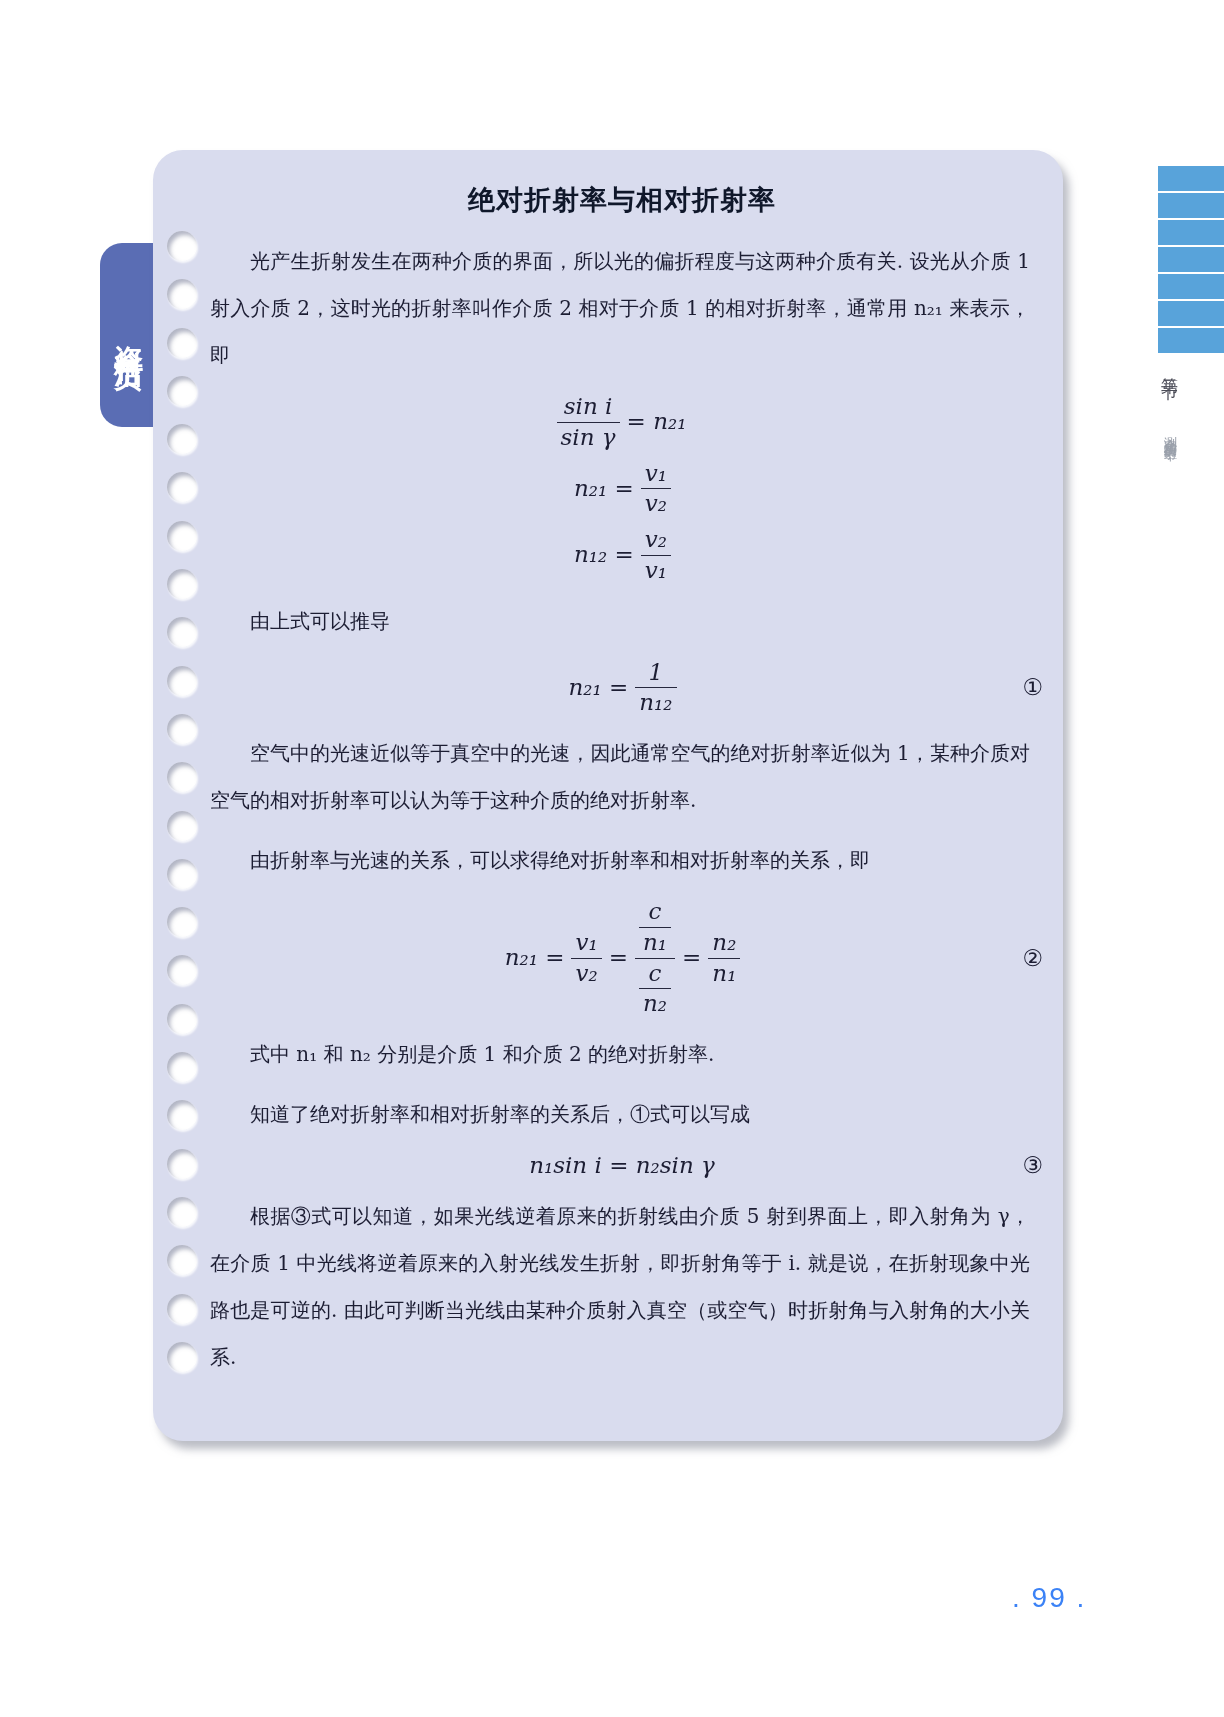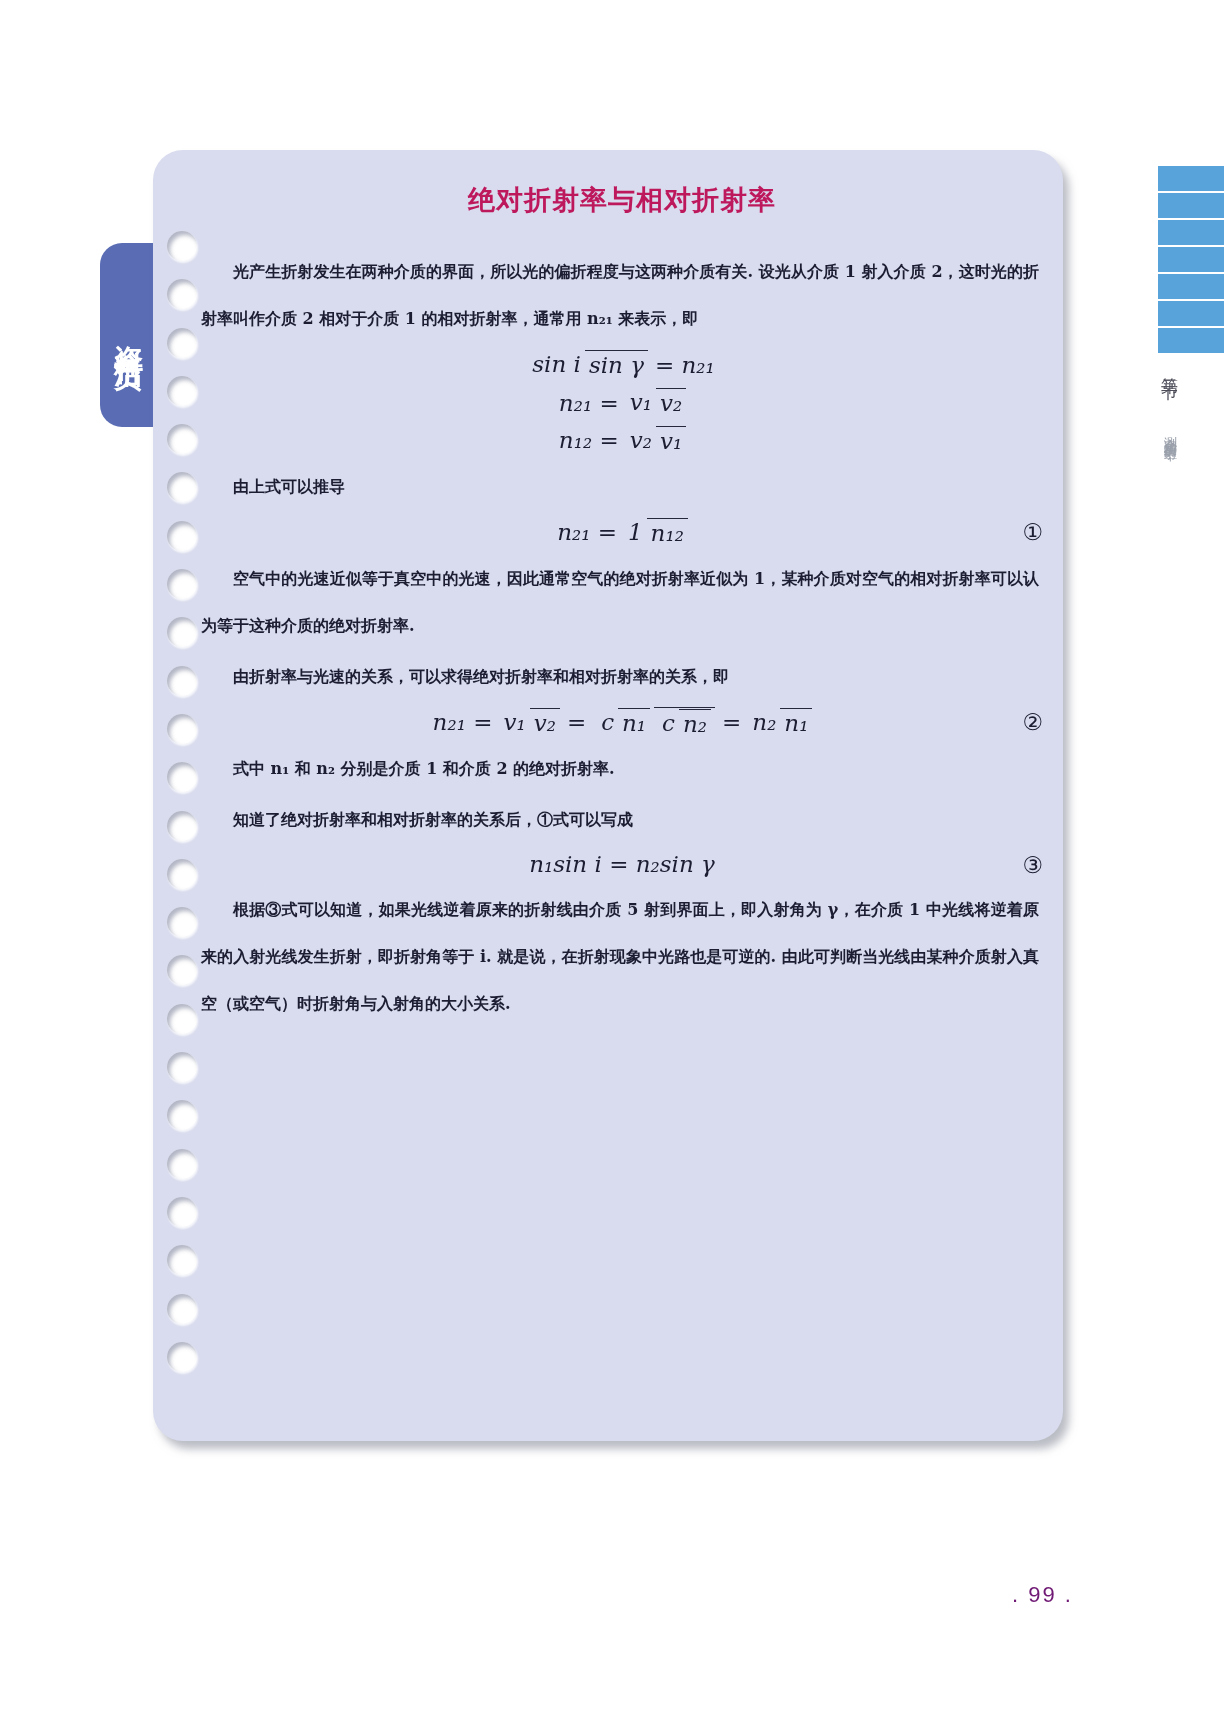--- a/index.html
+++ b/index.html
@@ -37,35 +37,35 @@
     position:absolute;left:167px;top:231px;z-index:3;
     display:flex;flex-direction:column;gap:18.3px;
   }
   .hole{
     width:30px;height:30px;border-radius:50%;background:#ffffff;
     box-shadow:inset 3px 4px 4px rgba(104,110,140,.5), 1px 2px 2px rgba(255,255,255,.8);
   }
   
   .content{position:relative;z-index:2;}
   .doc-title{
-    text-align:center;font-weight:700;font-size:27px;color:#be185d;
+    text-align:center;font-weight:700;font-size:27px;color:#0f172a;
     font-family:"Liberation Sans","DejaVu Sans",sans-serif;
-    margin:4px 0 30px 0;letter-spacing:1px;
+    margin:4px 0 20px 0;letter-spacing:1px;
   }
   .para{
-    margin:4px;text-indent:2em;font-size:16px;line-height:47px;
-    text-align:justify;padding-right:4px;font-weight:bold;
+    margin:13px;text-indent:2em;font-size:20px;line-height:47px;
+    text-align:justify;padding-right:4px;
   }
   .formula{
     position:relative;text-align:center;font-style:italic;font-size:23px;
     line-height:1.25;margin:7px 0;
   }
   .formula .op,.formula .lhs,.formula .rhs{margin:12px 4px;vertical-align:middle;}
   .frac{
-    display:inline-flex;flex-direction:row;align-items:center;
+    display:inline-flex;flex-direction:column;align-items:center;
     vertical-align:middle;margin:0 3px;text-align:center;
   }
   .frac .num{padding:0 4px 1px 4px;}
   .frac .den{border-top:1.7px solid #26273d;padding:0 4px 0 4px;}
   .frac .frac{margin:0;}
   .tag{
     position:absolute;right:4px;top:50%;transform:translateY(-50%);
     font-style:normal;font-size:23px;color:#1c1d33;
   }
   
@@ -78,21 +78,21 @@
     position:absolute;left:1158px;top:364px;writing-mode:vertical-rl;
     font-size:17px;color:#4c4d58;letter-spacing:3px;
     font-family:"Liberation Sans","DejaVu Sans",sans-serif;
   }
   .side-title{
     position:absolute;left:1161px;top:426px;writing-mode:vertical-rl;
     font-size:13.5px;color:#9aa0ab;letter-spacing:1.5px;
     font-family:"Liberation Sans","DejaVu Sans",sans-serif;
   }
   .pagenum{
-    position:absolute;left:1012px;top:1582px;font-size:22px;color:#701a75;
+    position:absolute;left:1012px;top:1582px;font-size:28px;color:#3b82f6;
     font-family:"Liberation Sans","DejaVu Sans",sans-serif;letter-spacing:2px;
   }
 </style>
 </head>
 <body>
 
 <div class="tab">
   <span class="tab-label">资料活页</span>
 </div>
 

